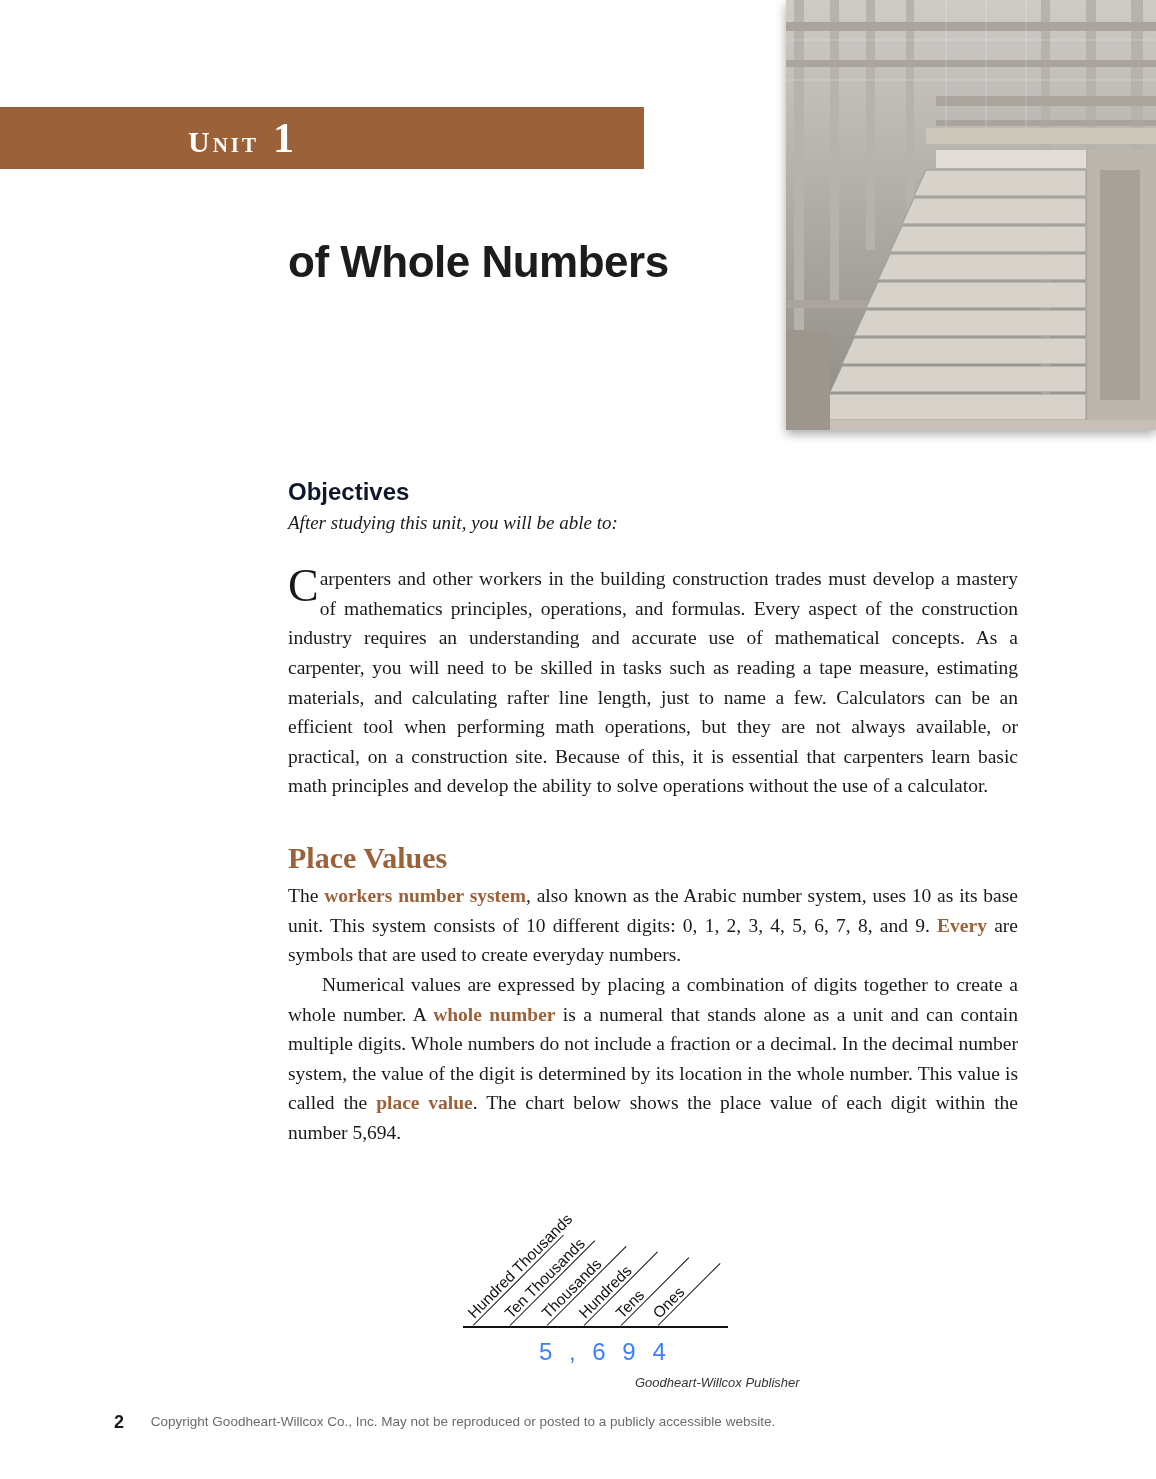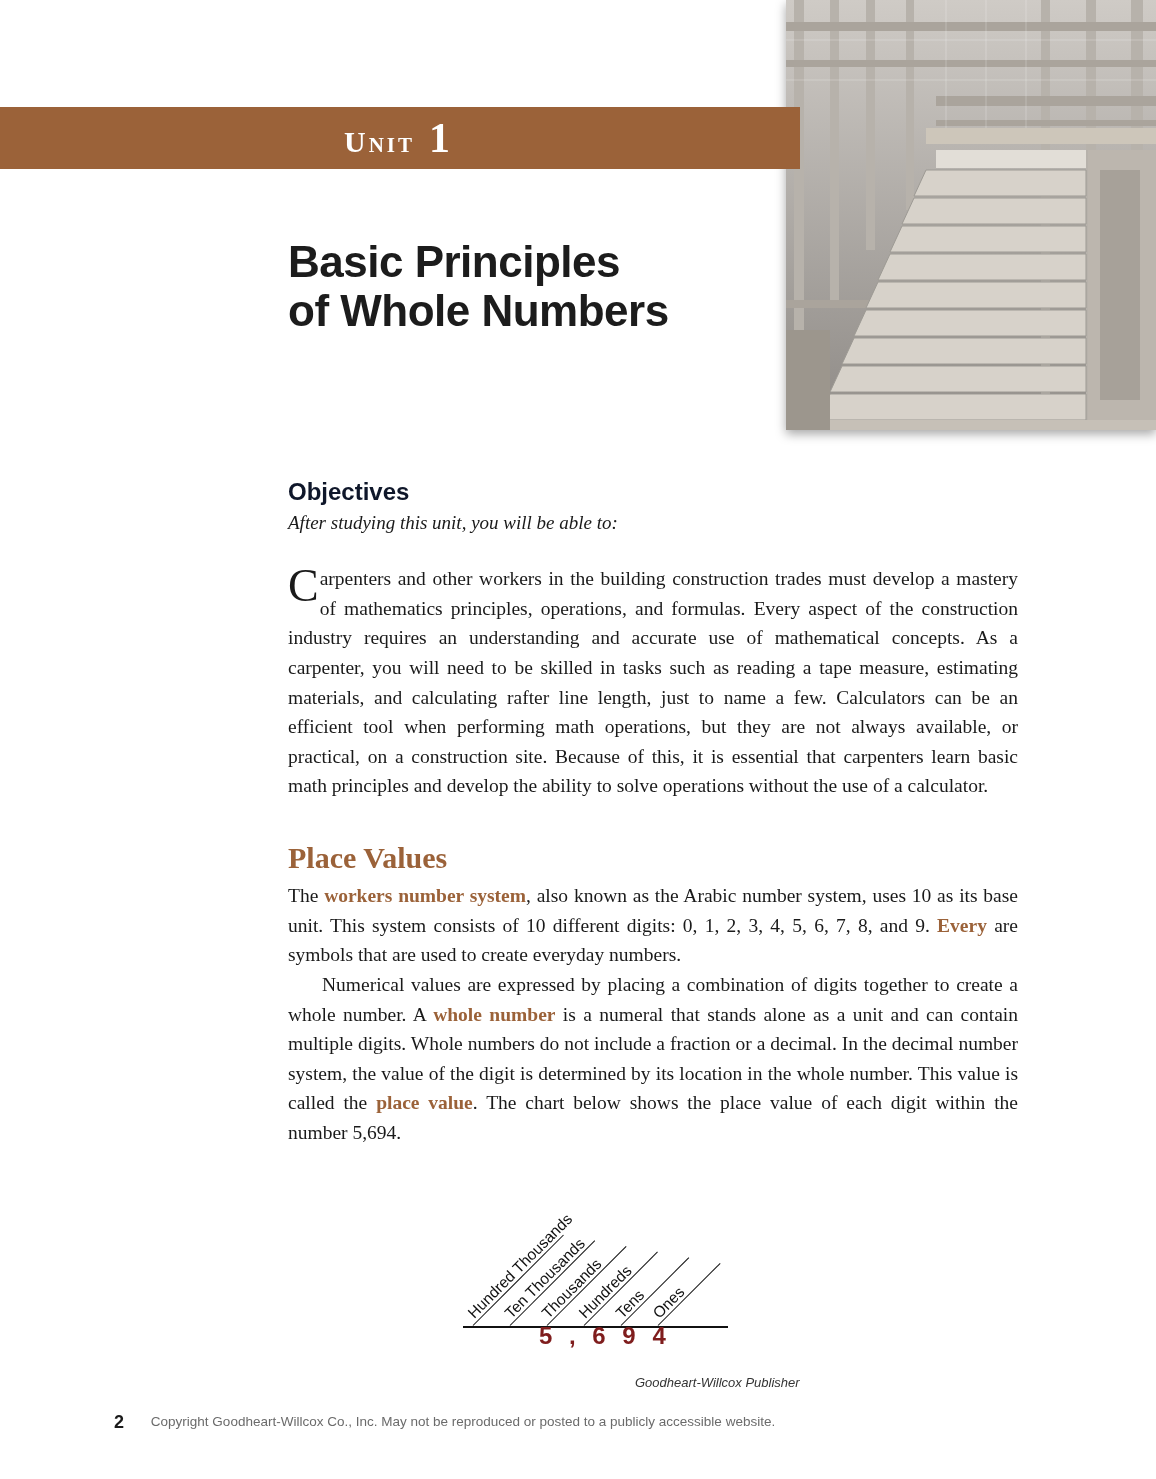--- a/index.html
+++ b/index.html
@@ -27,21 +27,21 @@
     box-shadow: 0 4px 10px rgba(0,0,0,0.35);
     background: #9a9a9a;
   }
   .photo svg { display: block; }
 
   
   .unit-banner {
     position: absolute;
     top: 107px;
     left: 0;
-    width: 800px;
+    width: 644px;
     height: 62px;
     background: #9b6239;
     display: flex;
     align-items: center;
   }
   .unit-banner .inner {
     margin-left: auto;
     margin-right: 350px;
     display: flex;
     align-items: baseline;
@@ -178,26 +178,25 @@
     position: absolute;
     left: 10px;
     bottom: 46px;
     width: 265px;
     height: 2px;
     background: #111;
   }
   .chart-number {
     position: absolute;
     left: 86px;
-    bottom: 24px;
+    bottom: 8px;
     font-family: "Liberation Sans", sans-serif;
     font-size: 24px;
     letter-spacing: 5px;
-    color: #7f1d1d;
-    font-weight: bold;
+    color: #3b82f6;
   }
   .credit {
     position: absolute;
     left: 182px;
     bottom: -16px;
     font-family: "Liberation Sans", sans-serif;
     font-style: italic;
     font-size: 13px;
     color: #333;
     white-space: nowrap;
@@ -296,21 +295,20 @@
 </div>
 
 <div class="unit-banner">
   <div class="inner">
     <span class="unit-word">Unit</span>
     <span class="unit-num">1</span>
   </div>
 </div>
 
 <div class="unit-title">
-  <div>Basic Principles</div>
   <div>of Whole Numbers</div>
 </div>
 
 <div class="content">
 
   <h2 class="objectives">Objectives</h2>
   <p class="obj-lead">After studying this unit, you will be able to:</p>
 
   <p class="body-para"><span class="dropcap">C</span><span>arpenters and other workers in the building construction trades must develop a mastery of mathematics principles, operations, and formulas. Every aspect of the construction industry requires an understanding and accurate use of mathematical concepts. As a carpenter, you will need to be skilled in tasks such as reading a tape measure, estimating materials, and calculating rafter line length, just to name a few. Calculators can be an efficient tool when performing math operations, but they are not always available, or practical, on a construction site. Because of this, it is essential that carpenters learn basic math principles and develop the ability to solve operations without the use of a calculator.</span></p>
 

